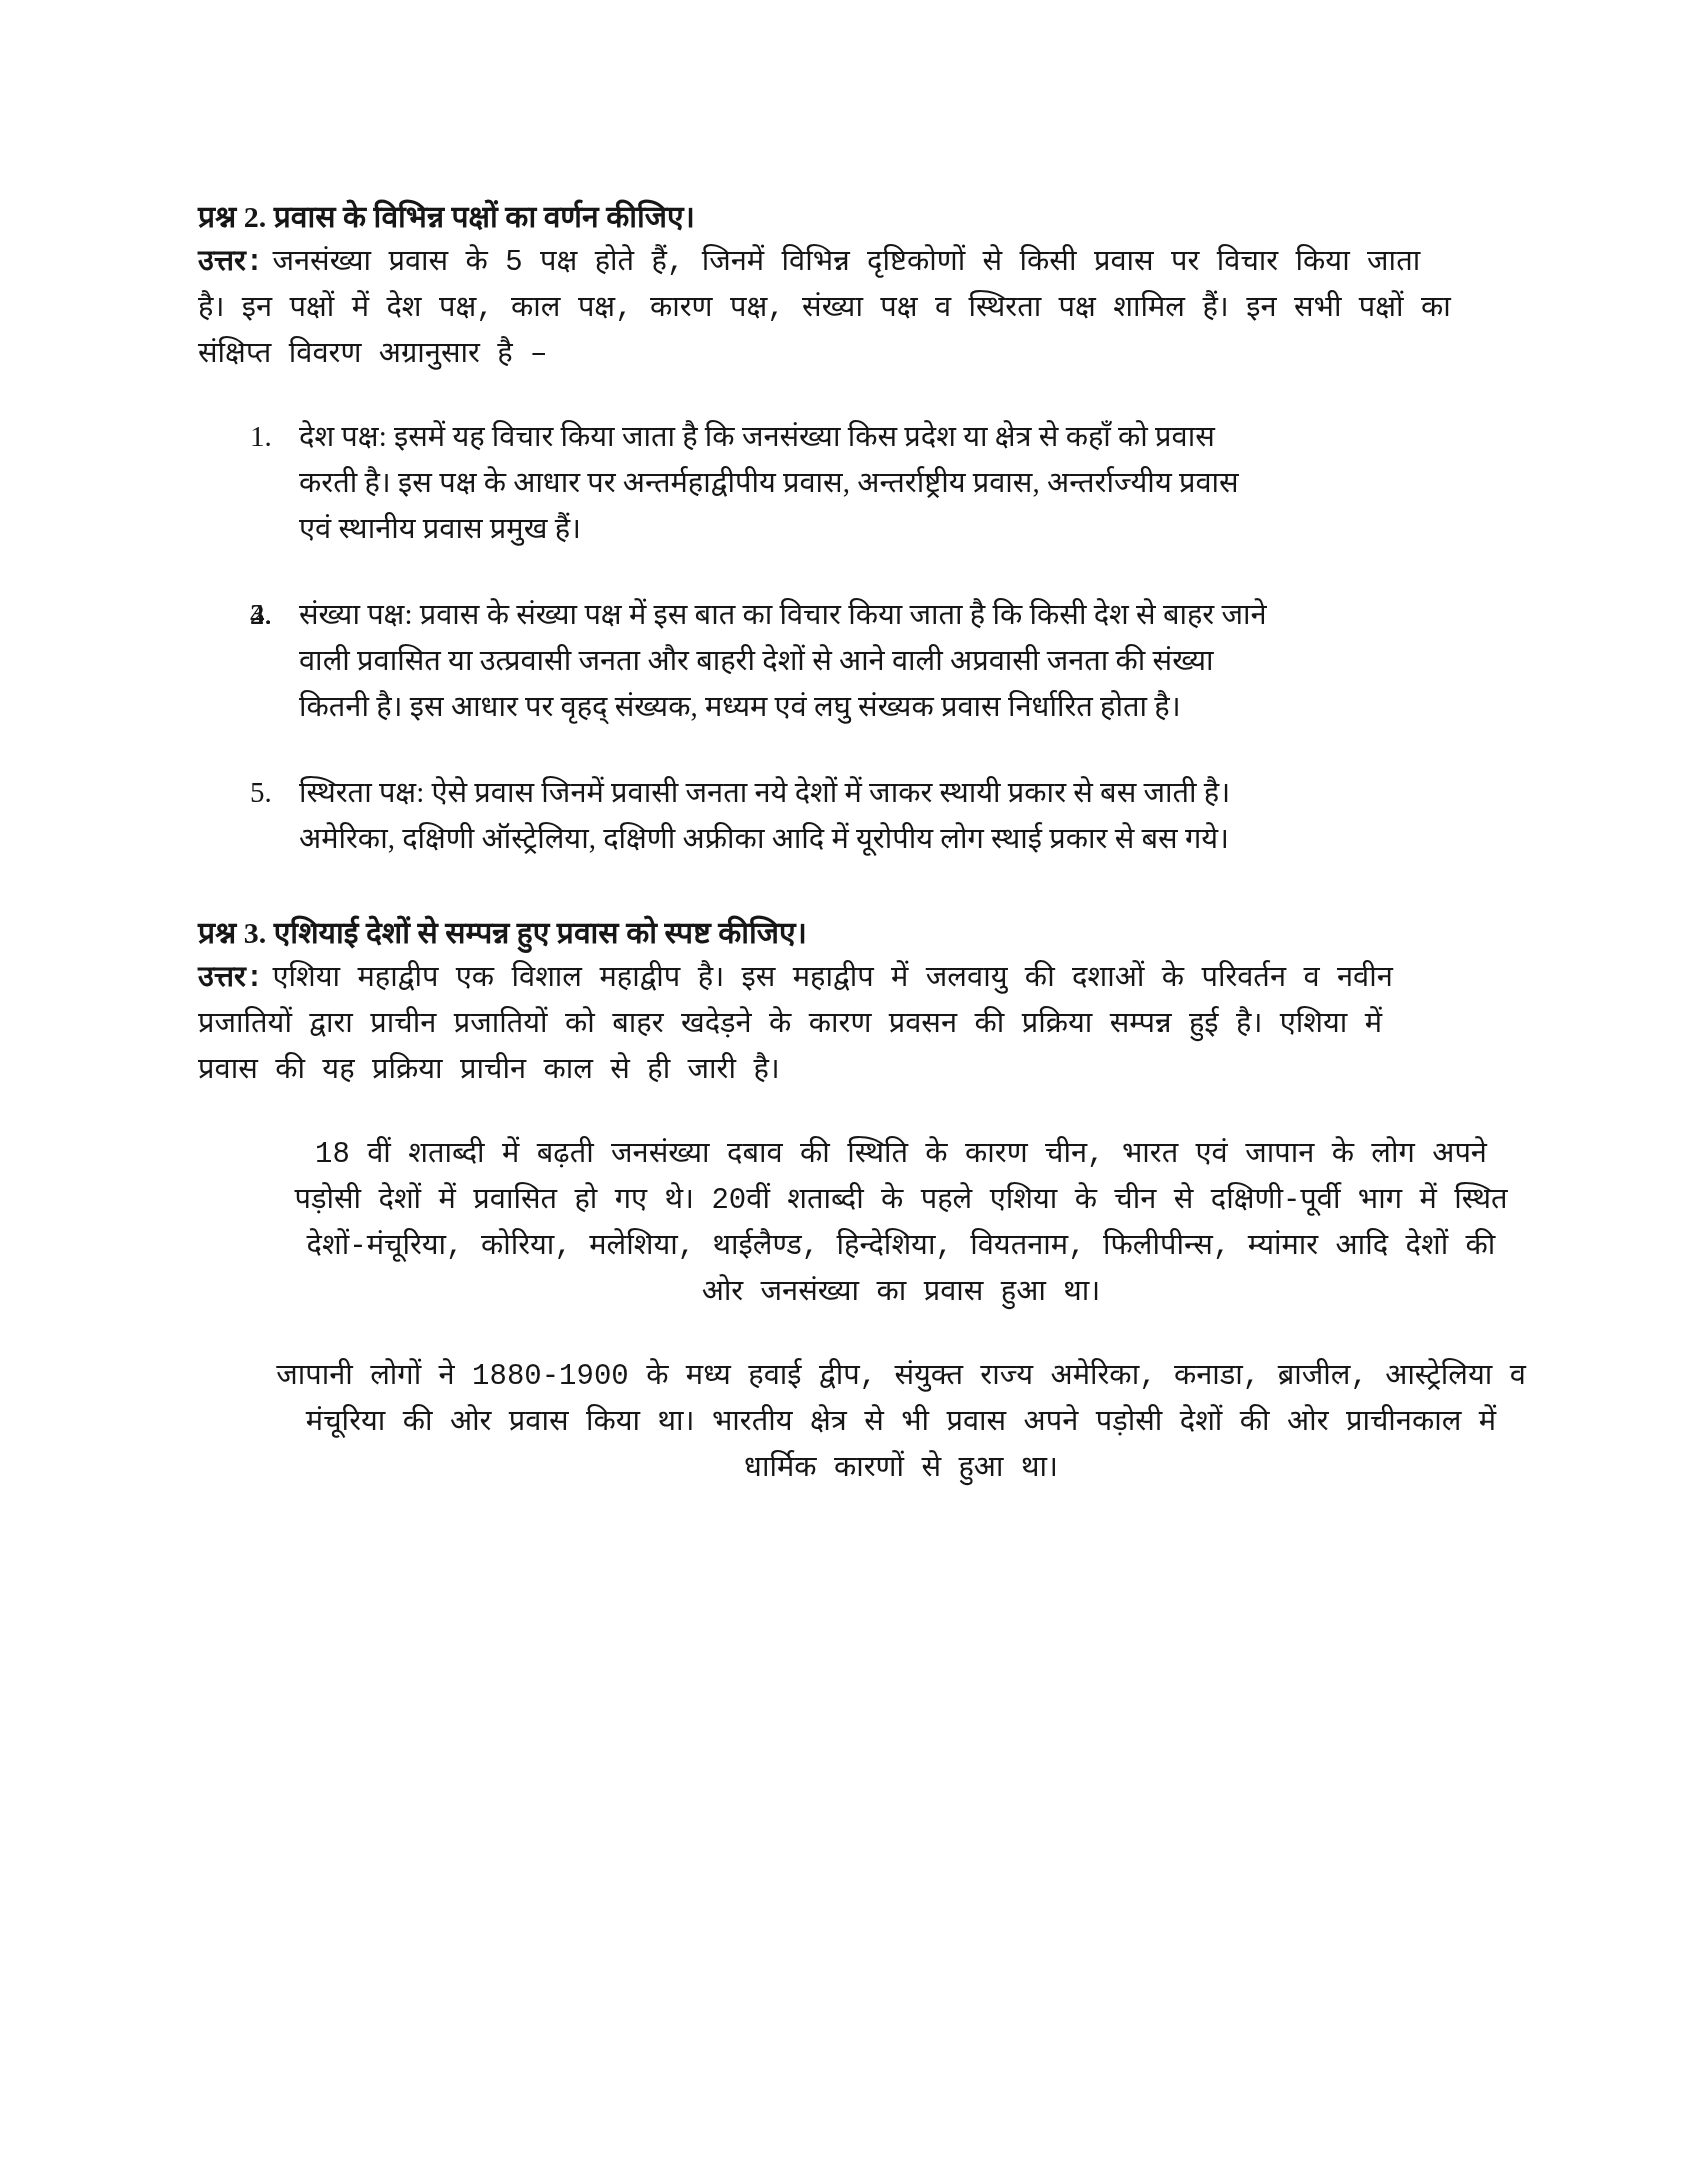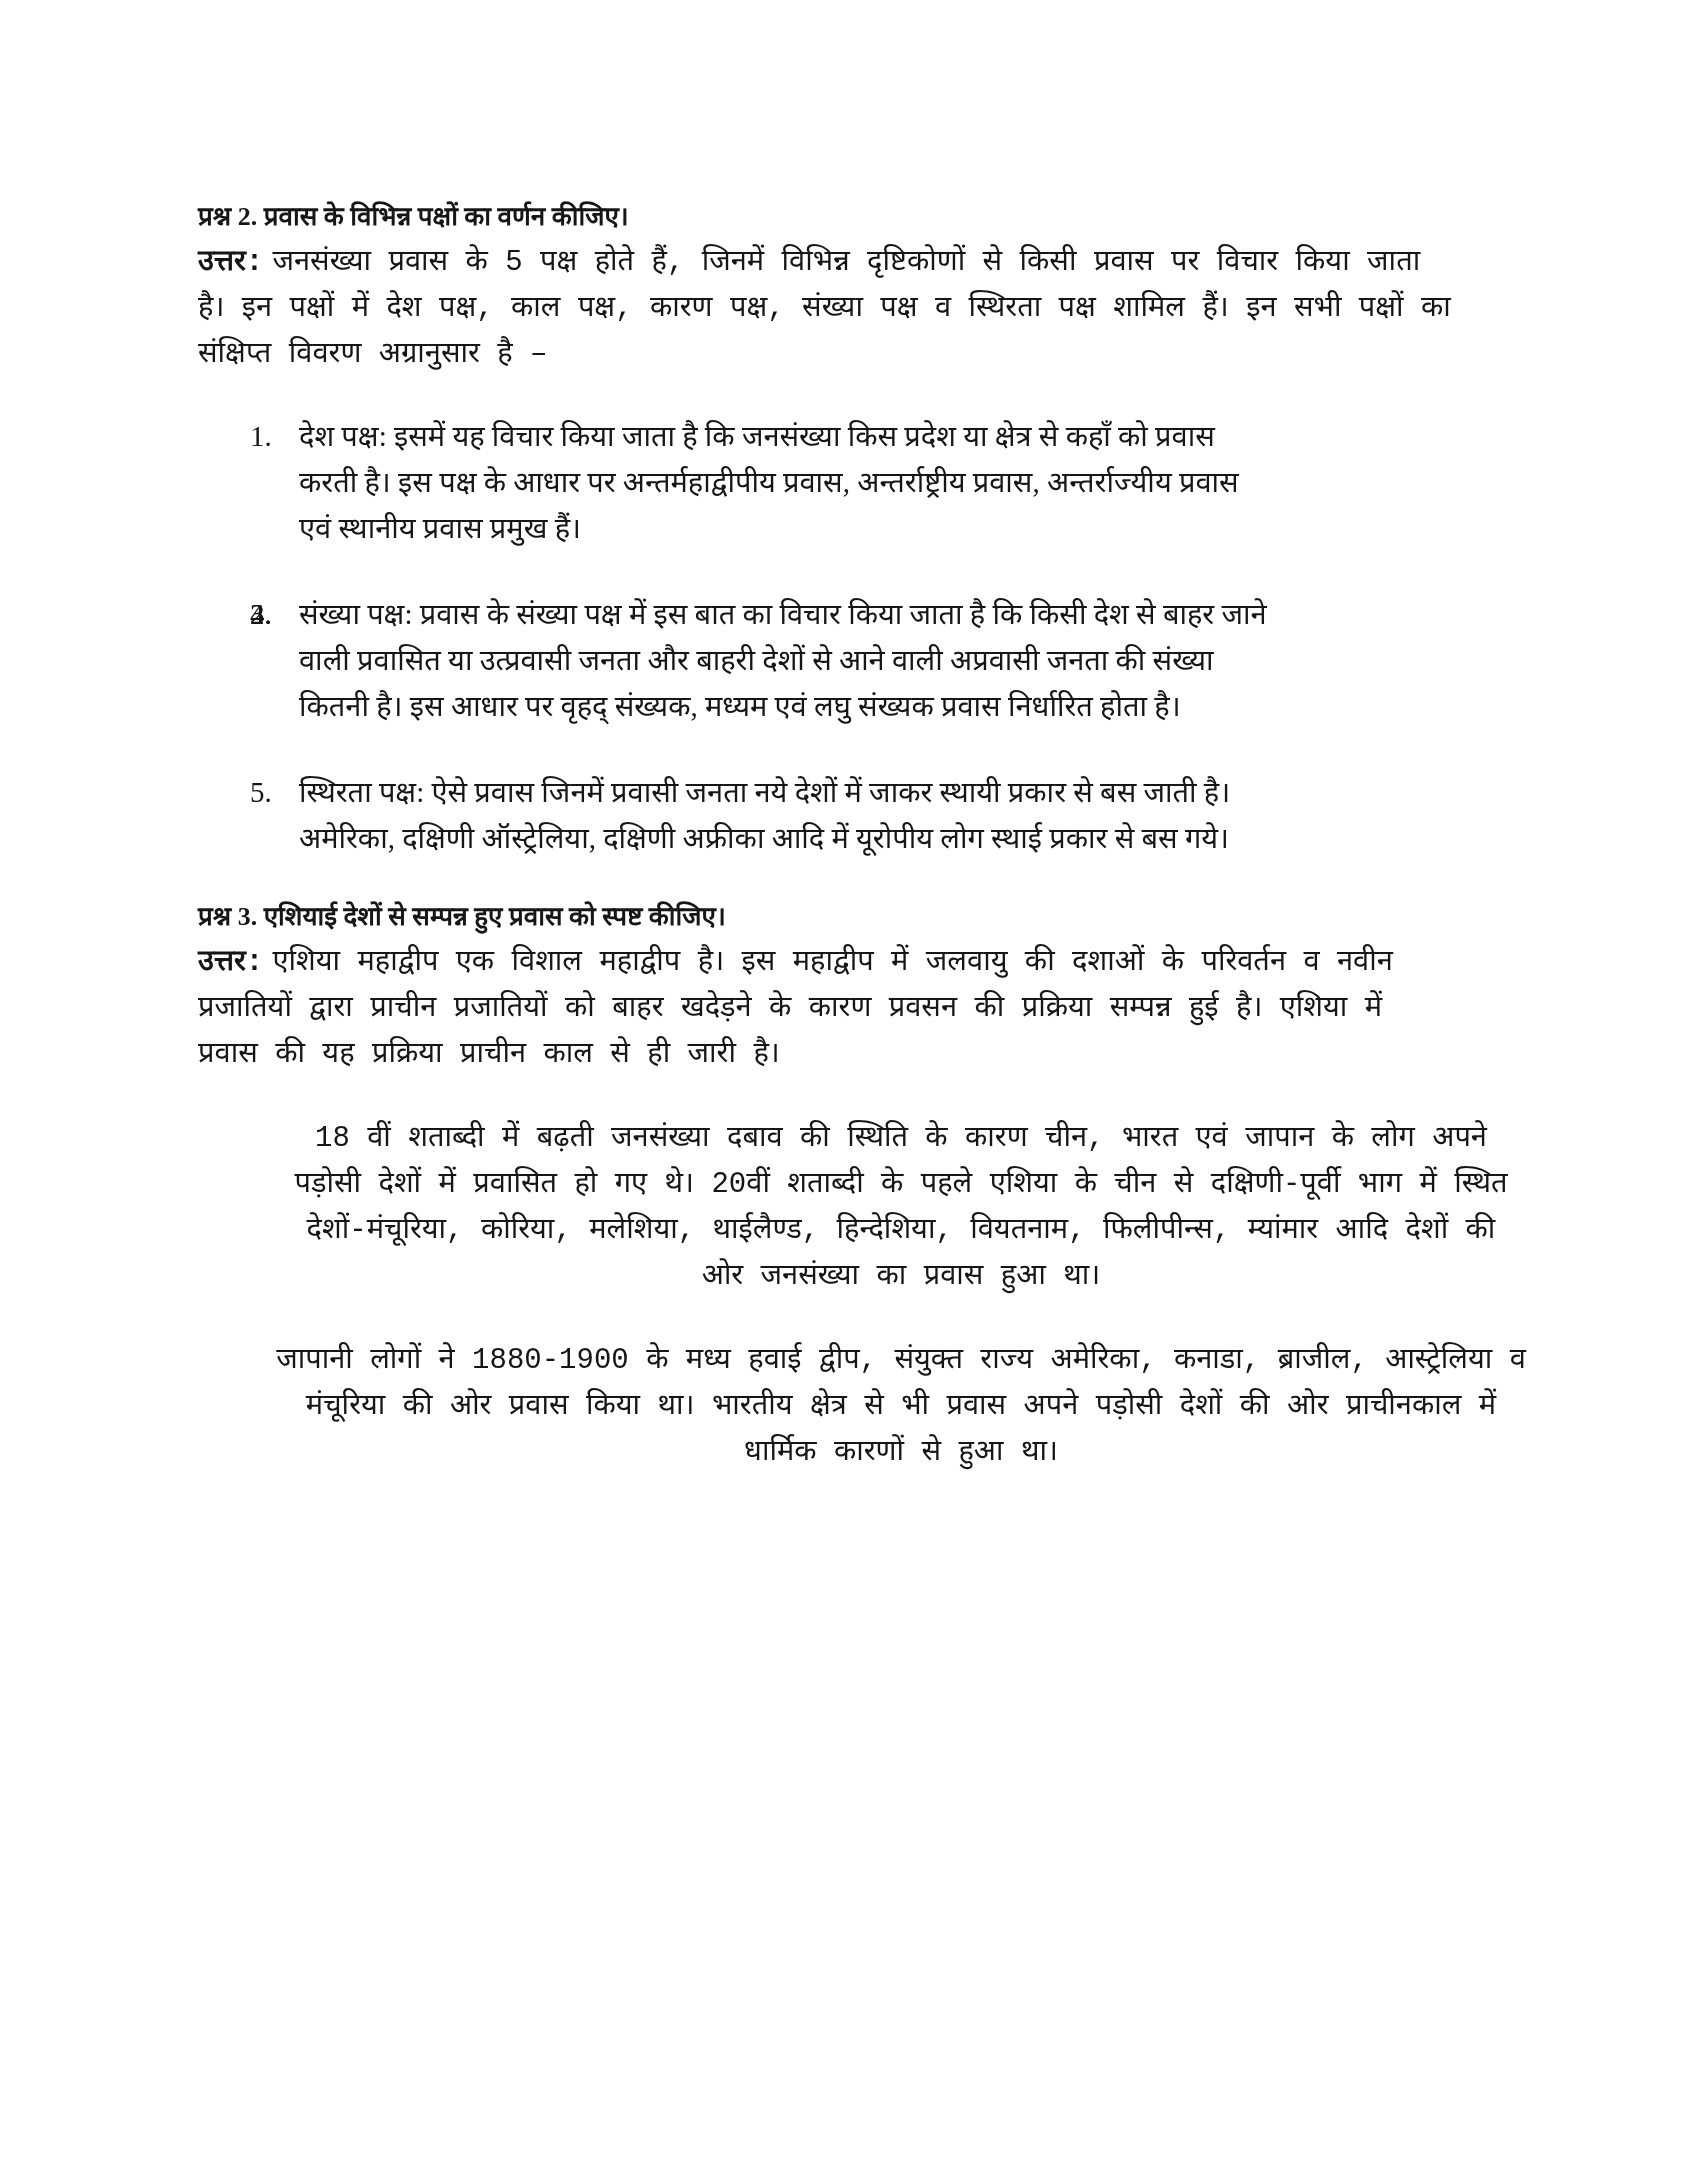--- a/index.html
+++ b/index.html
@@ -18,26 +18,26 @@
     min-height: 2178px;
     padding: 194px 54px 0 198px;
     background: #ffffff;
     color: #161616;
     font-family: "Liberation Serif", "DejaVu Serif", serif;
     font-size: 29px;
     line-height: 46px;
   }
   .q-heading {
     margin: 0;
-    font-size: 26px;
+    font-size: 30px;
     font-weight: 700;
     line-height: 46px;
   }
   .q-heading.gap-top {
-    margin-top: 33px;
+    margin-top: 49px;
   }
   .para {
     margin: 0;
     width: 1406px;
     font-family: Liberation Mono, monospace;
   }
   .para.gap-top {
     margin-top: 38px;
     text-align: center;
   }

